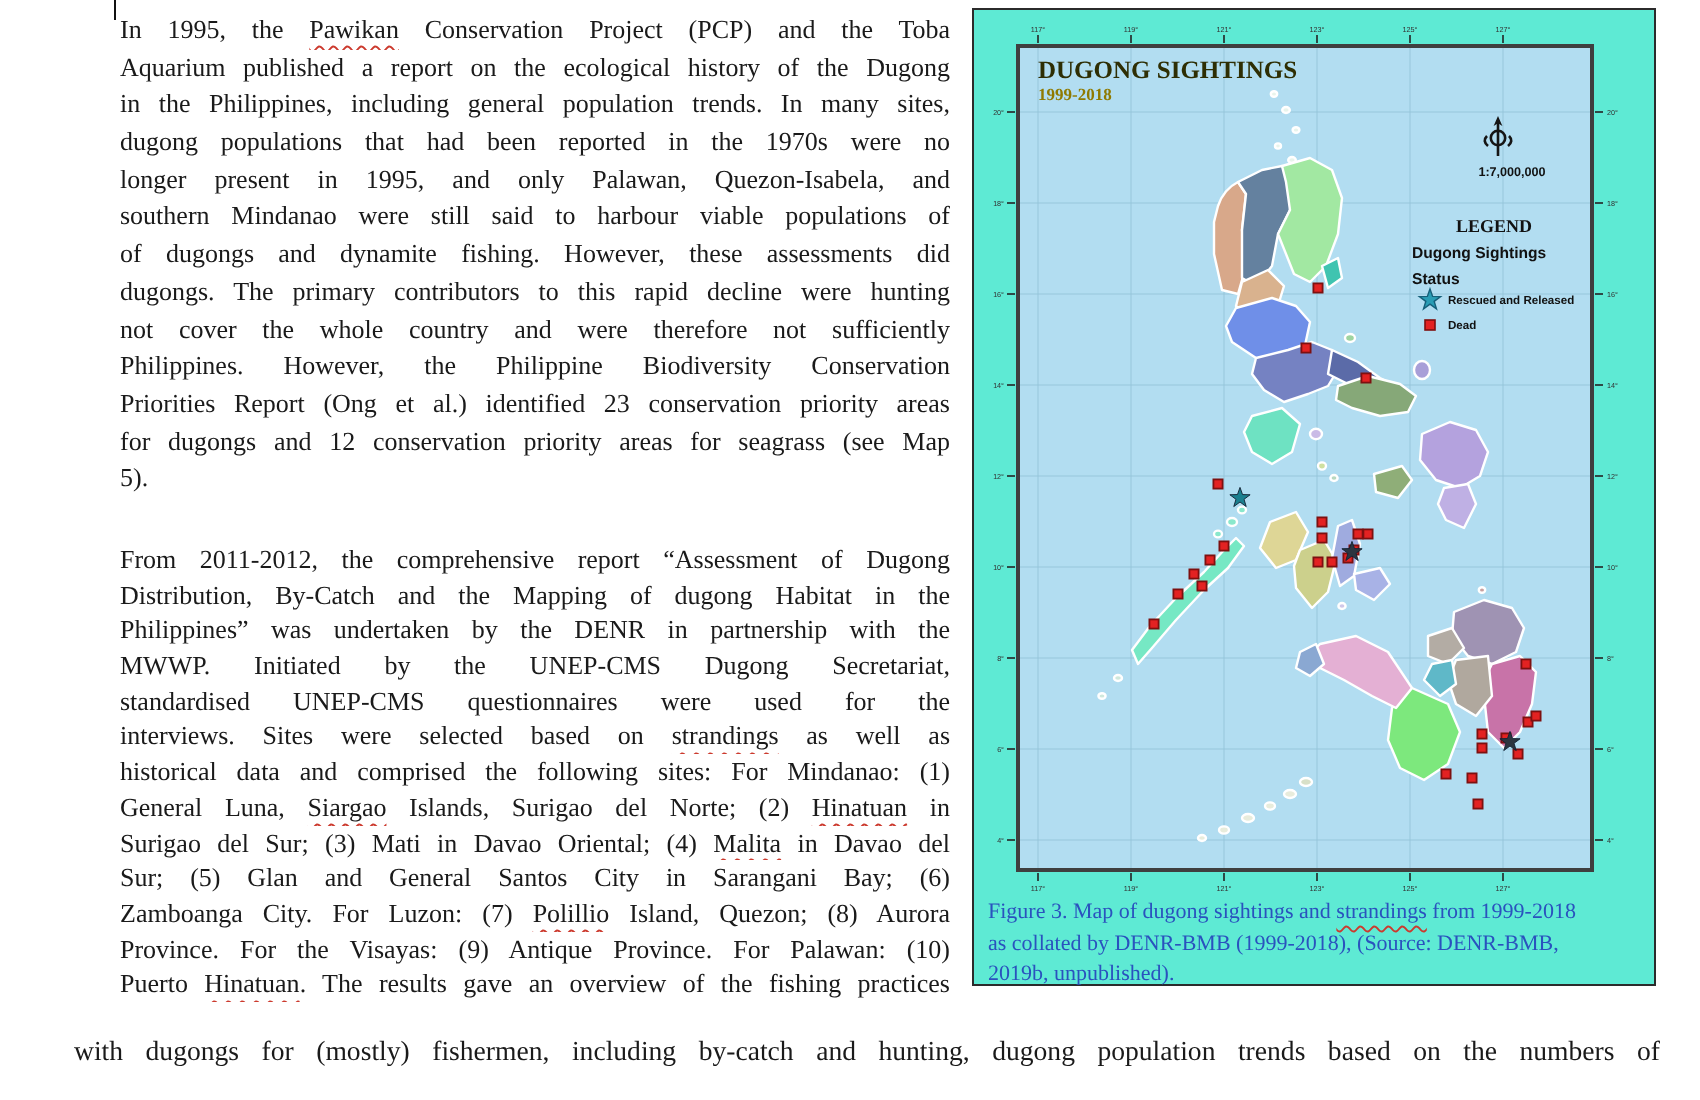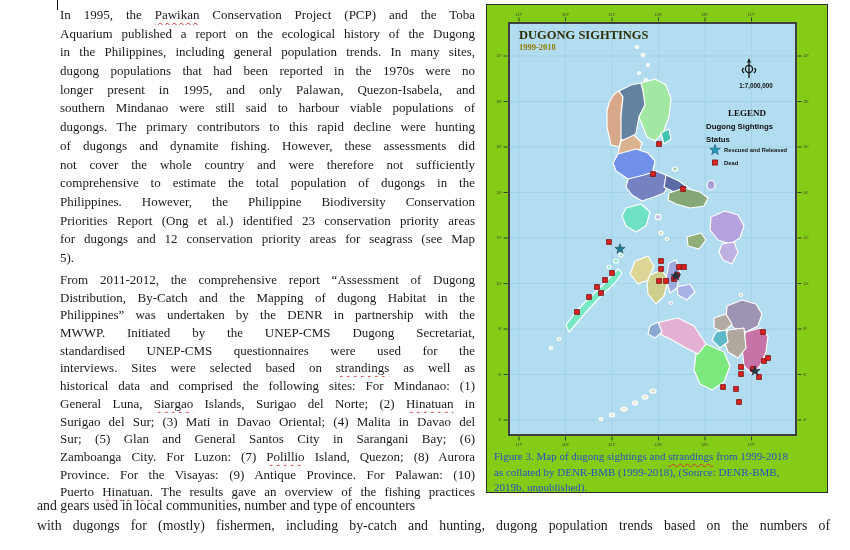--- a/index.html
+++ b/index.html
@@ -11,65 +11,63 @@
   #para2{top:271px;}
   .tline{font-size:13px;line-height:18.7px;white-space:nowrap;}
   #para2 .tline{line-height:17.7px;}
   .just{white-space:normal;text-align:justify;text-align-last:justify;height:18.7px;overflow:hidden;}
   #para2 .just{height:17.7px;}
   .footer-line{position:absolute;left:37px;font-size:13.8px;color:#1a1a1a;}
   #footer1{top:498px;width:450px;}
   #footer2{top:518px;width:793px;text-align:justify;text-align-last:justify;}
   .sp{text-decoration:underline wavy #cc3a2e 1px;text-underline-offset:2.5px;}
   
-  .figure-box{position:absolute;left:486px;top:4px;width:342px;height:489px;background:#84cc16;
+  .figure-box{position:absolute;left:486px;top:4px;width:342px;height:489px;background:#5eead4;
               border:1.6px solid #2b2b2b;box-sizing:border-box;}
   .map-svg{position:absolute;left:22px;top:18px;overflow:visible;}
   .caption{position:absolute;left:7px;top:444px;width:330px;font-size:11px;line-height:15.6px;}
   .caption .cline{white-space:nowrap;}
 </style>
 </head>
 <body>
 
 <div class="page">
 
   <div class="cursor-mark"></div>
 
   <div class="textcol" id="para1">
       <div class="tline just">In 1995, the <span class="sp">Pawikan</span> Conservation Project (PCP) and the Toba</div>
       <div class="tline just">Aquarium published a report on the ecological history of the Dugong</div>
       <div class="tline just">in the Philippines, including general population trends. In many sites,</div>
       <div class="tline just">dugong populations that had been reported in the 1970s were no</div>
       <div class="tline just">longer present in 1995, and only Palawan, Quezon-Isabela, and</div>
       <div class="tline just">southern Mindanao were still said to harbour viable populations of</div>
+      <div class="tline just">of dugongs and dynamite fishing. However, these assessments did</div>
       <div class="tline just">dugongs. The primary contributors to this rapid decline were hunting</div>
-      <div class="tline just">of dugongs and dynamite fishing. However, these assessments did</div>
       <div class="tline just">not cover the whole country and were therefore not sufficiently</div>
-      <div class="tline just">comprehensive to estimate the total population of dugongs in the</div>
       <div class="tline just">Philippines. However, the Philippine Biodiversity Conservation</div>
       <div class="tline just">Priorities Report (Ong et al.) identified 23 conservation priority areas</div>
       <div class="tline just">for dugongs and 12 conservation priority areas for seagrass (see Map</div>
       <div class="tline">5).</div>
     </div>
   <div class="textcol" id="para2">
       <div class="tline just">From 2011-2012, the comprehensive report “Assessment of Dugong</div>
       <div class="tline just">Distribution, By-Catch and the Mapping of dugong Habitat in the</div>
       <div class="tline just">Philippines” was undertaken by the DENR in partnership with the</div>
       <div class="tline just">MWWP. Initiated by the UNEP-CMS Dugong Secretariat,</div>
       <div class="tline just">standardised UNEP-CMS questionnaires were used for the</div>
       <div class="tline just">interviews. Sites were selected based on <span class="sp">strandings</span> as well as</div>
       <div class="tline just">historical data and comprised the following sites: For Mindanao: (1)</div>
       <div class="tline just">General Luna, <span class="sp">Siargao</span> Islands, Surigao del Norte; (2) <span class="sp">Hinatuan</span> in</div>
       <div class="tline just">Surigao del Sur; (3) Mati in Davao Oriental; (4) <span class="sp">Malita</span> in Davao del</div>
       <div class="tline just">Sur; (5) Glan and General Santos City in Sarangani Bay; (6)</div>
       <div class="tline just">Zamboanga City. For Luzon: (7) <span class="sp">Polillio</span> Island, Quezon; (8) Aurora</div>
       <div class="tline just">Province. For the Visayas: (9) Antique Province. For Palawan: (10)</div>
       <div class="tline just">Puerto <span class="sp">Hinatuan</span>. The results gave an overview of the fishing practices</div>
     </div>
-  <div class="footer-line" id="footer1">and gears used in local communities, number and type of encounters</div>
   <div class="footer-line" id="footer2">with dugongs for (mostly) fishermen, including by-catch and hunting, dugong population trends based on the numbers of</div>
 
   <div class="figure-box">
     <svg class="map-svg" width="287" height="412" viewBox="0 0 287 412" xmlns="http://www.w3.org/2000/svg">
 
       <rect x="0" y="0" width="287" height="412" fill="#b2ddf1" stroke="#3f3f3f" stroke-width="2"></rect>
       <g id="gridlines">
           <line x1="10" y1="1" x2="10" y2="411" stroke="#94c4d9" stroke-width="0.45"></line>
           <line x1="56.5" y1="1" x2="56.5" y2="411" stroke="#94c4d9" stroke-width="0.45"></line>
           <line x1="103" y1="1" x2="103" y2="411" stroke="#94c4d9" stroke-width="0.45"></line>

